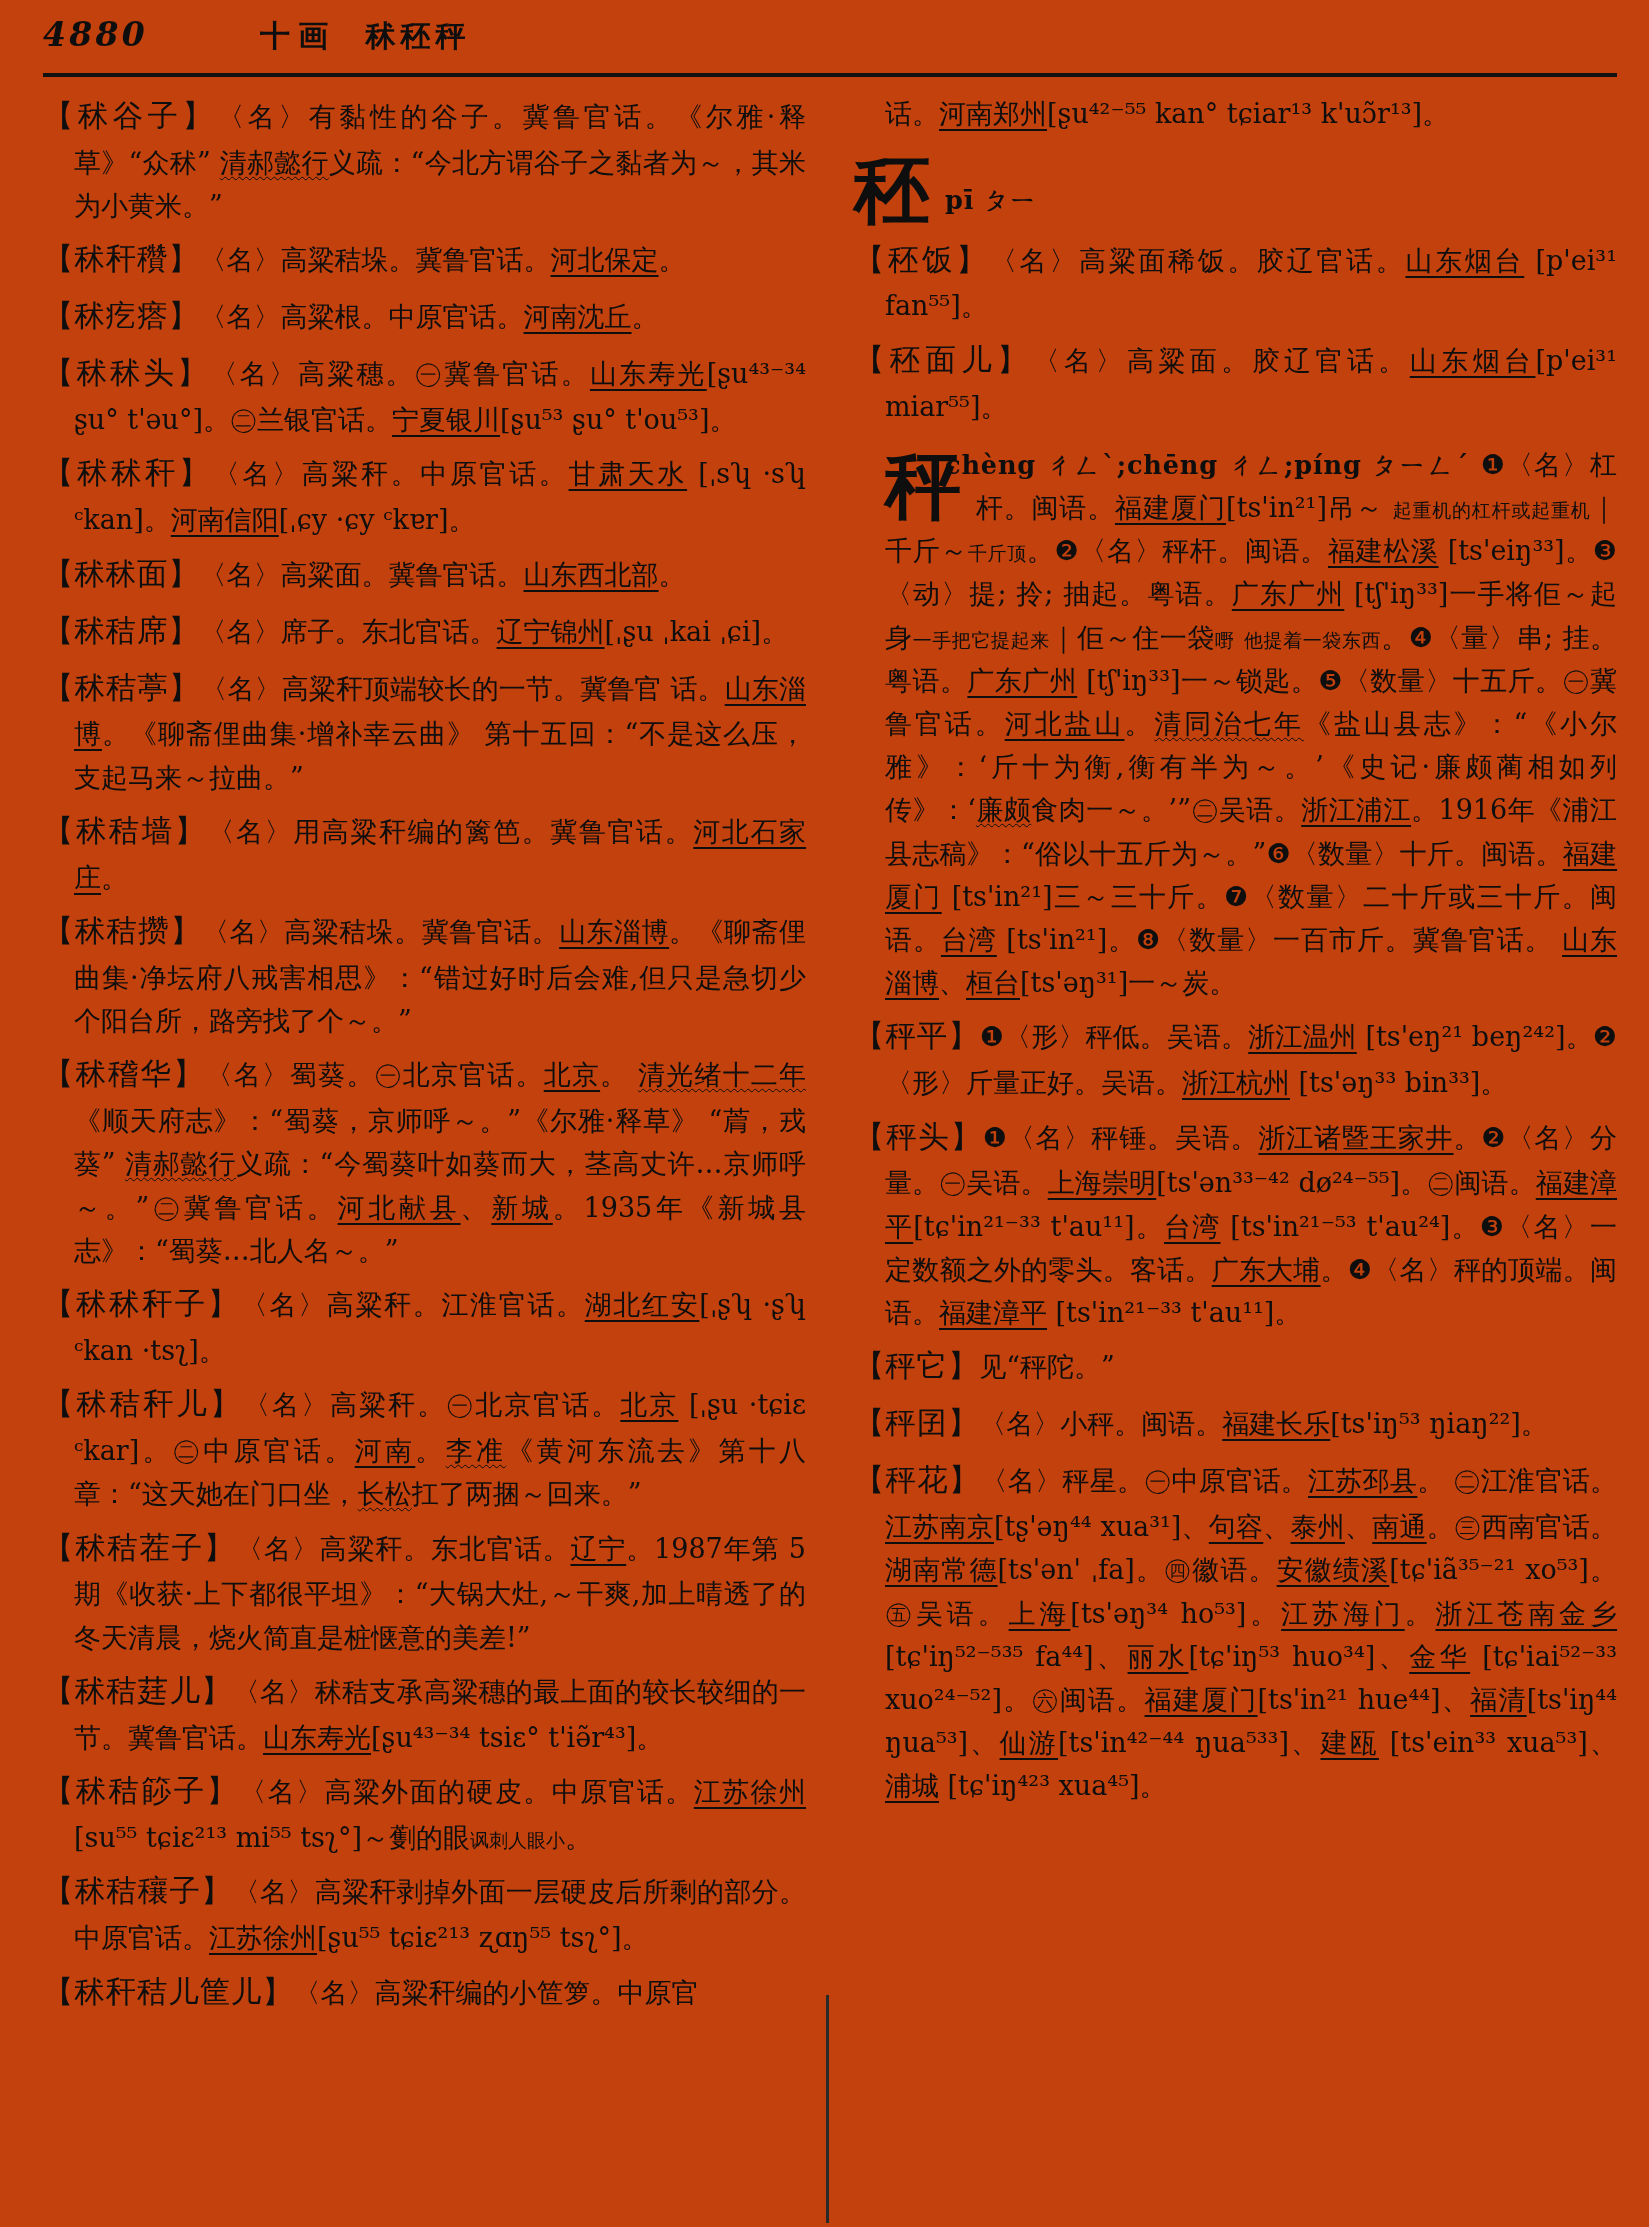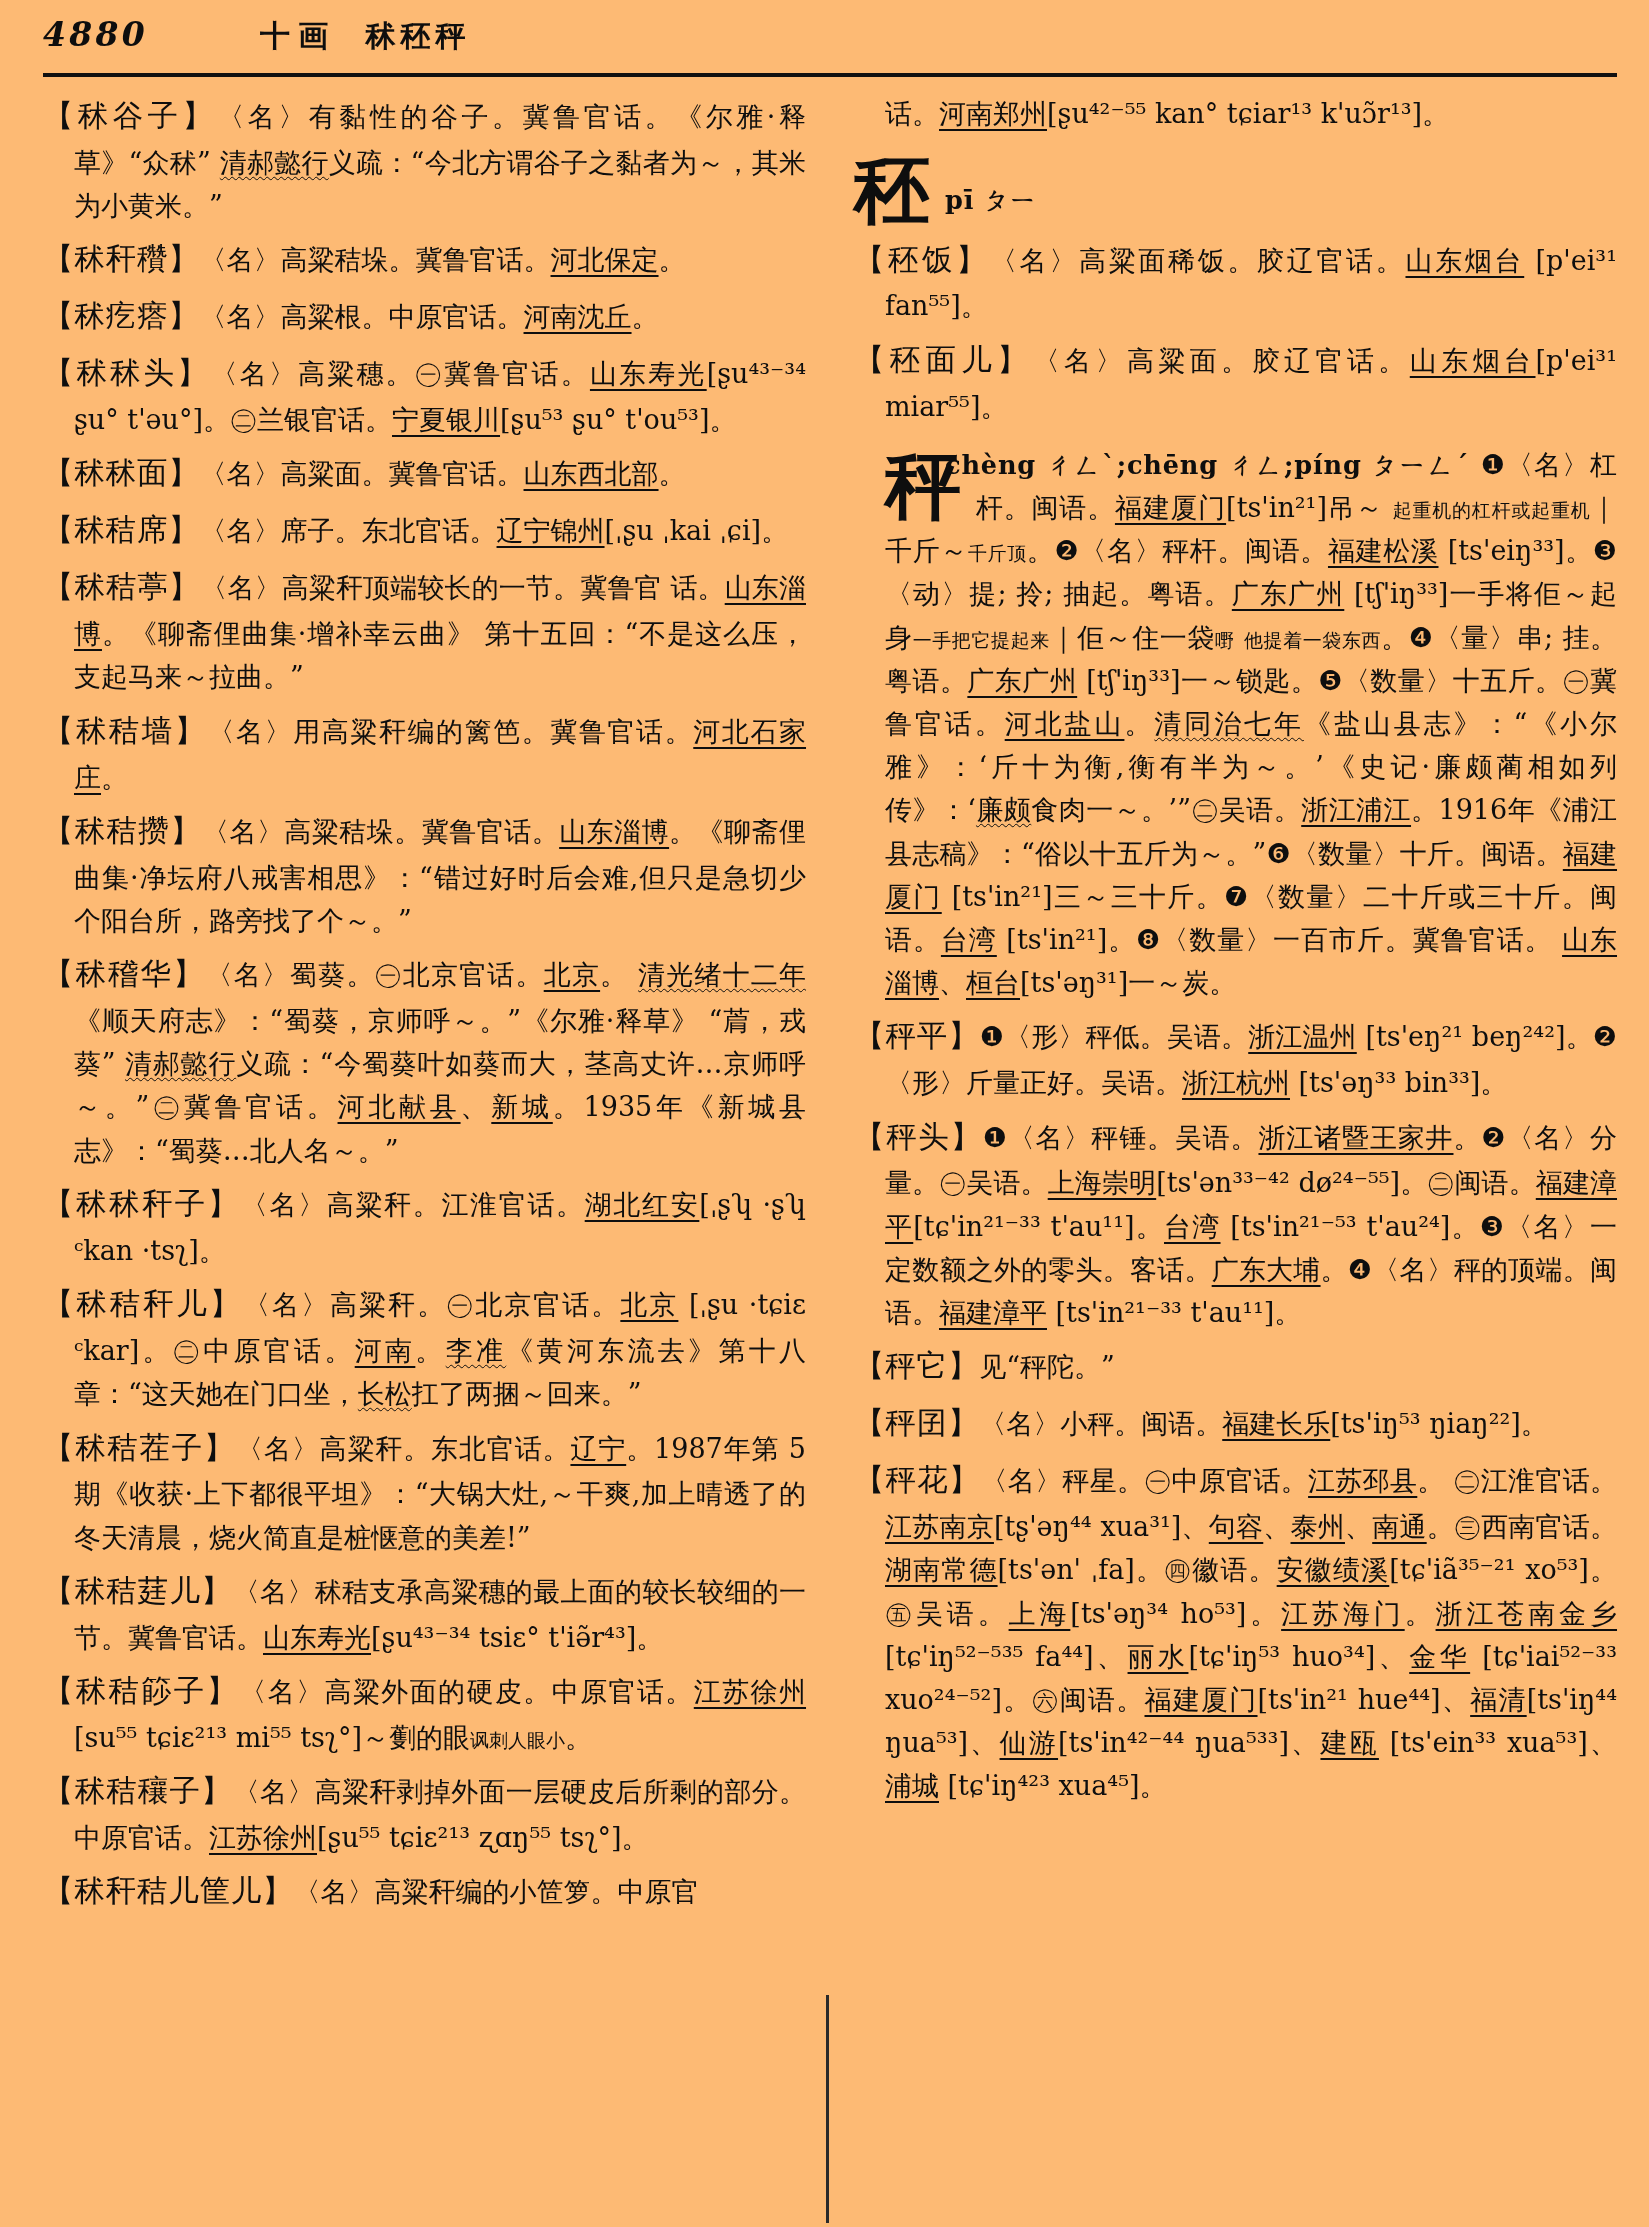--- a/index.html
+++ b/index.html
@@ -1,20 +1,20 @@
 <!DOCTYPE html>
 <html style="font-size:13.2px"><head>
 <meta charset="utf-8">
 <style>
   html,body{margin:0;padding:0;}
   body{background:#e8e6e0;}
   .page{
     position:relative;
     width:1650px;height:2227px;
-    background:#fdba74;
+    background:#c2410c;
     color:#0e0e0e;
     font-family:"DejaVu Serif","Liberation Serif",serif;
     overflow:hidden;
     box-sizing:border-box;
     padding:15px 33px 0 43px;
   }
   header.pagehead{
     display:flex;align-items:baseline;
     height:53px;
     font-weight:bold;
@@ -64,20 +64,21 @@
     <span class="strokes">十画</span>
     <span class="secchars">秫秠秤</span>
   </header>
   <div class="rule"></div>
   <main class="columns">
     <section class="col" id="col-left">
         <p class="entry"><span class="hw">秫谷子</span><span>〈名〉有黏性的谷子。冀鲁官话。《尔雅·释草》“众秫” </span><span class="w">清郝懿行</span><span>义疏：“今北方谓谷子之黏者为～，其米为小黄米。”</span></p>
         <p class="entry"><span class="hw">秫秆穳</span><span>〈名〉高粱秸垛。冀鲁官话。</span><span class="u">河北保定</span><span>。</span></p>
         <p class="entry"><span class="hw">秫疙瘩</span><span>〈名〉高粱根。中原官话。</span><span class="u">河南沈丘</span><span>。</span></p>
         <p class="entry"><span class="hw">秫秫头</span><span>〈名〉高粱穗。㊀冀鲁官话。</span><span class="u">山东寿光</span><span>[ʂu⁴³⁻³⁴ ʂu° t'əu°]。㊁兰银官话。</span><span class="u">宁夏银川</span><span>[ʂu⁵³ ʂu° t'ou⁵³]。</span></p>
+        <p class="entry"><span class="hw">秫秫秆</span><span>〈名〉高粱秆。中原官话。</span><span class="u">甘肃天水</span><span> [ˌsʮ ·sʮ ᶜkan]。</span><span class="u">河南信阳</span><span>[ˌɕy ·ɕy ᶜkɐr]。</span></p>
         <p class="entry"><span class="hw">秫秫面</span><span>〈名〉高粱面。冀鲁官话。</span><span class="u">山东西北部</span><span>。</span></p>
         <p class="entry"><span class="hw">秫秸席</span><span>〈名〉席子。东北官话。</span><span class="u">辽宁锦州</span><span>[ˌʂu ˌkai ˌɕi]。</span></p>
         <p class="entry"><span class="hw">秫秸葶</span><span>〈名〉高粱秆顶端较长的一节。冀鲁官 话。</span><span class="u">山东淄博</span><span>。《聊斋俚曲集·增补幸云曲》 第十五回：“不是这么压，支起马来～拉曲。”</span></p>
         <p class="entry"><span class="hw">秫秸墙</span><span>〈名〉用高粱秆编的篱笆。冀鲁官话。</span><span class="u">河北石家庄</span><span>。</span></p>
         <p class="entry"><span class="hw">秫秸攒</span><span>〈名〉高粱秸垛。冀鲁官话。</span><span class="u">山东淄博</span><span>。《聊斋俚曲集·净坛府八戒害相思》：“错过好时后会难,但只是急切少个阳台所，路旁找了个～。”</span></p>
         <p class="entry"><span class="hw">秫稽华</span><span>〈名〉蜀葵。㊀北京官话。</span><span class="u">北京</span><span>。 </span><span class="w">清光绪十二年</span><span>《顺天府志》：“蜀葵，京师呼～。”《尔雅·释草》 “菺，戎葵” </span><span class="w">清郝懿行</span><span>义疏：“今蜀葵叶如葵而大，茎高丈许…京师呼～。”㊁冀鲁官话。</span><span class="u">河北献县</span><span>、</span><span class="u">新城</span><span>。1935年《新城县志》：“蜀葵…北人名～。”</span></p>
         <p class="entry"><span class="hw">秫秫秆子</span><span>〈名〉高粱秆。江淮官话。</span><span class="u">湖北红安</span><span>[ˌʂʮ ·ʂʮ ᶜkan ·tsʅ]。</span></p>
         <p class="entry"><span class="hw">秫秸秆儿</span><span>〈名〉高粱秆。㊀北京官话。</span><span class="u">北京</span><span> [ˌʂu ·tɕiɛ ᶜkar]。㊁中原官话。</span><span class="u">河南</span><span>。</span><span class="w">李准</span><span>《黄河东流去》第十八章：“这天她在门口坐，</span><span class="w">长松</span><span>扛了两捆～回来。”</span></p>
         <p class="entry"><span class="hw">秫秸茬子</span><span>〈名〉高粱秆。东北官话。</span><span class="u">辽宁</span><span>。1987年第 5 期《收获·上下都很平坦》：“大锅大灶,～干爽,加上晴透了的冬天清晨，烧火简直是桩惬意的美差!”</span></p>
         <p class="entry"><span class="hw">秫秸莛儿</span><span>〈名〉秫秸支承高粱穗的最上面的较长较细的一节。冀鲁官话。</span><span class="u">山东寿光</span><span>[ʂu⁴³⁻³⁴ tsiɛ° t'iə̃r⁴³]。</span></p>

